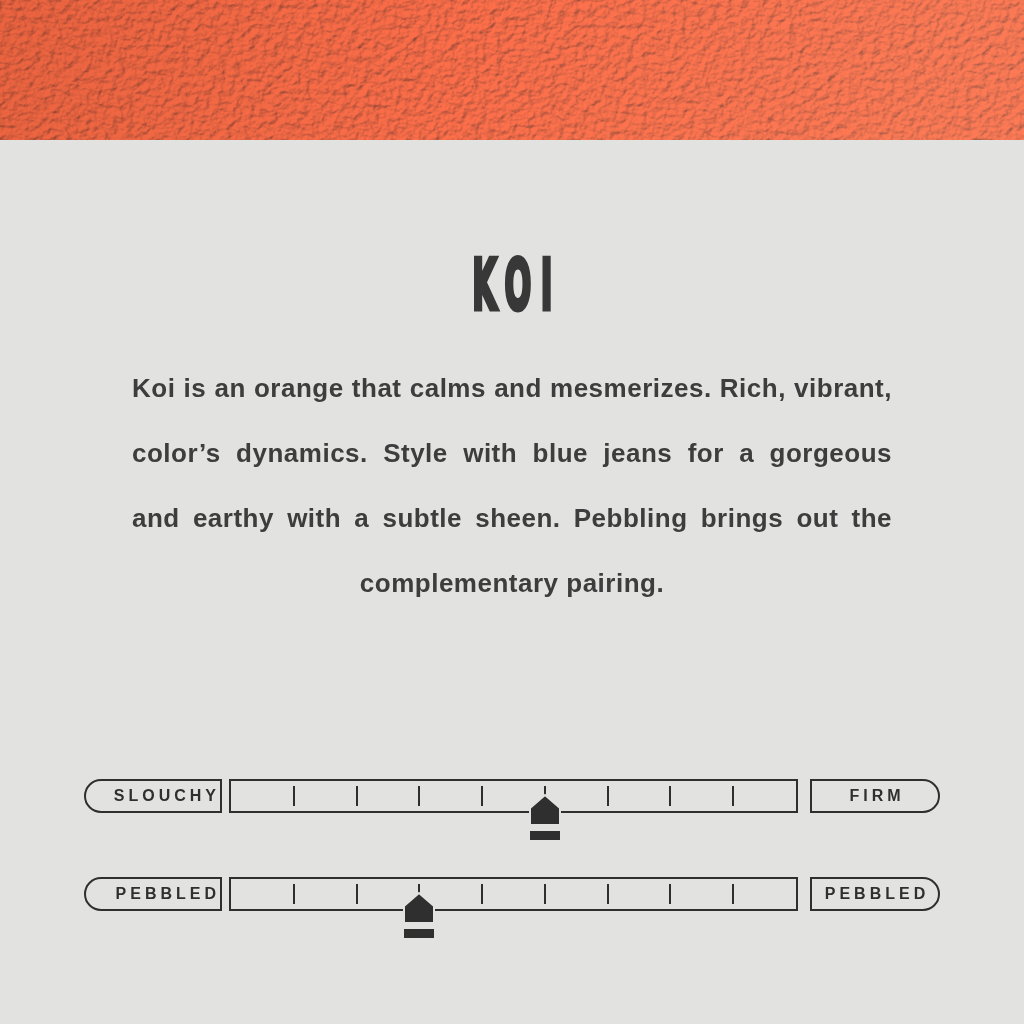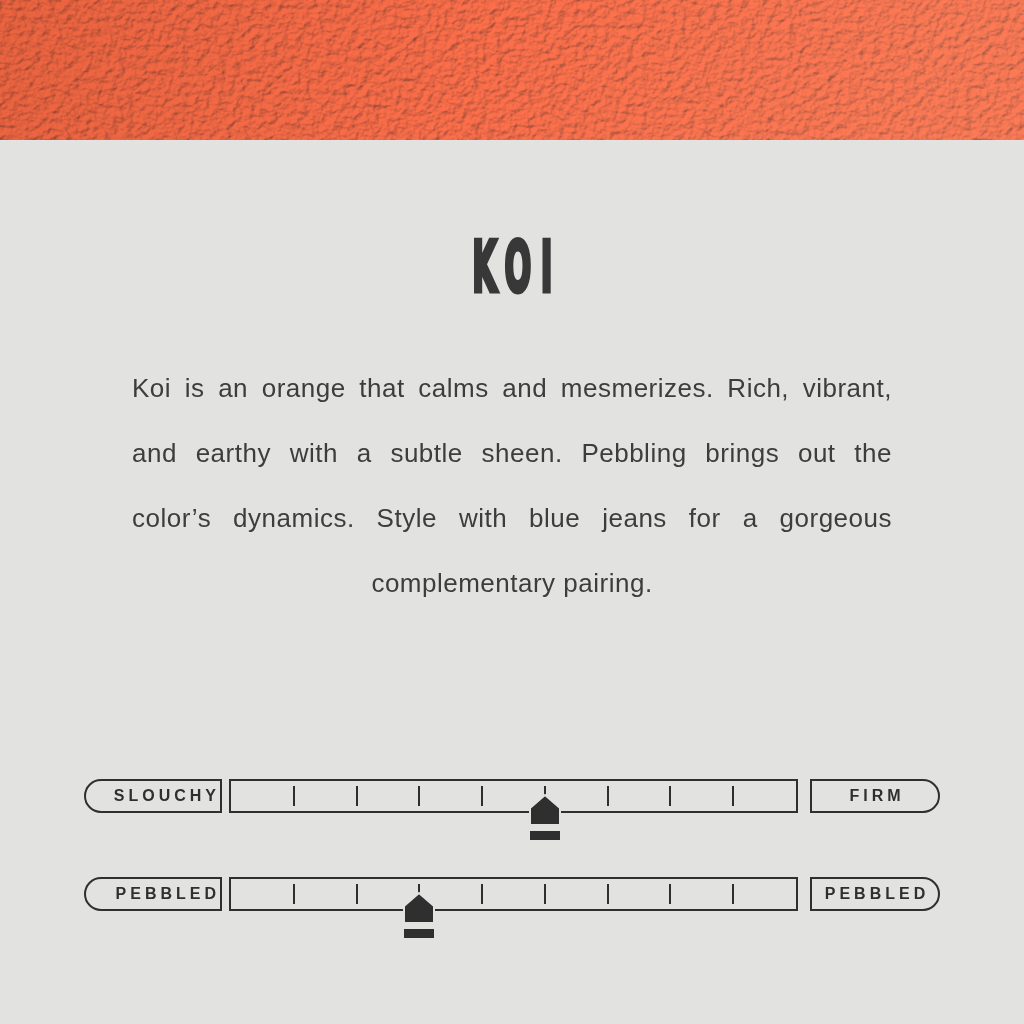--- a/index.html
+++ b/index.html
@@ -13,31 +13,31 @@
   .page{position:relative;width:1024px;height:1024px;background:var(--bg);}
 
   
   .texture{position:absolute;top:0;left:0;width:1024px;height:140px;overflow:hidden;background:#e05a2e;}
   .texture svg{display:block;width:1024px;height:140px;}
   .texture .tint{position:absolute;inset:0;
     background:linear-gradient(105deg,rgba(140,40,10,0.16) 0%,rgba(255,255,255,0) 45%,rgba(255,205,170,0.12) 90%);}
 
   
   .title-wrap{position:absolute;top:226px;left:0;width:1024px;height:100px;
-    display:flex;align-items:flex-start;justify-content:center;}
+    display:flex;align-items:flex-end;justify-content:center;}
   .title{font-family:"DejaVu Sans","Liberation Sans",sans-serif;
     font-weight:700;font-size:70px;color:#383838;
     letter-spacing:0.30em;text-indent:0.30em;
     -webkit-text-stroke:5px #383838;
     transform:scaleX(0.45);transform-origin:50% 50%;white-space:nowrap;}
 
   
   .desc{position:absolute;top:356px;left:132px;width:760px;color:var(--ink);
     font-size:26px;letter-spacing:0.5px;}
-  .desc-line{line-height:65px;height:65px;text-align:justify;text-align-last:justify;white-space:nowrap;}
+  .desc-line{line-height:65px;height:65px;text-align:justify;text-align-last:justify;white-space:nowrap;font-weight:bold;}
   .desc-line:last-child{text-align:center;text-align-last:center;}
 
   
   .slider{position:absolute;left:84px;width:856px;height:34px;display:flex;}
   .slider-1{top:779px;}
   .slider-2{top:877px;}
   .s-box{border:2px solid var(--line);display:flex;align-items:center;justify-content:center;}
   .s-left{width:138px;margin-right:7px;border-radius:17px 0 0 17px;justify-content:flex-end;}
   .s-right{width:130px;margin-left:12px;border-radius:0 17px 17px 0;}
   .s-track{flex:1;position:relative;}
@@ -67,22 +67,22 @@
     </svg>
     <div class="tint"></div>
   </div>
 
   <div class="title-wrap">
     <div class="title">KOI</div>
   </div>
 
   <div class="desc">
     <div class="desc-line">Koi is an orange that calms and mesmerizes. Rich, vibrant,</div>
+    <div class="desc-line">color’s dynamics. Style with blue jeans for a gorgeous</div>
     <div class="desc-line">and earthy with a subtle sheen. Pebbling brings out the</div>
-    <div class="desc-line">color’s dynamics. Style with blue jeans for a gorgeous</div>
     <div class="desc-line">complementary pairing.</div>
   </div>
 
   <div class="slider slider-1">
     <div class="s-box s-left">
       <span class="s-label">SLOUCHY</span>
     </div>
     <div class="s-box s-track">
         <div class="tick" style="left: calc(11.1111% - 1px);"></div>
         <div class="tick" style="left: calc(22.2222% - 1px);"></div>

